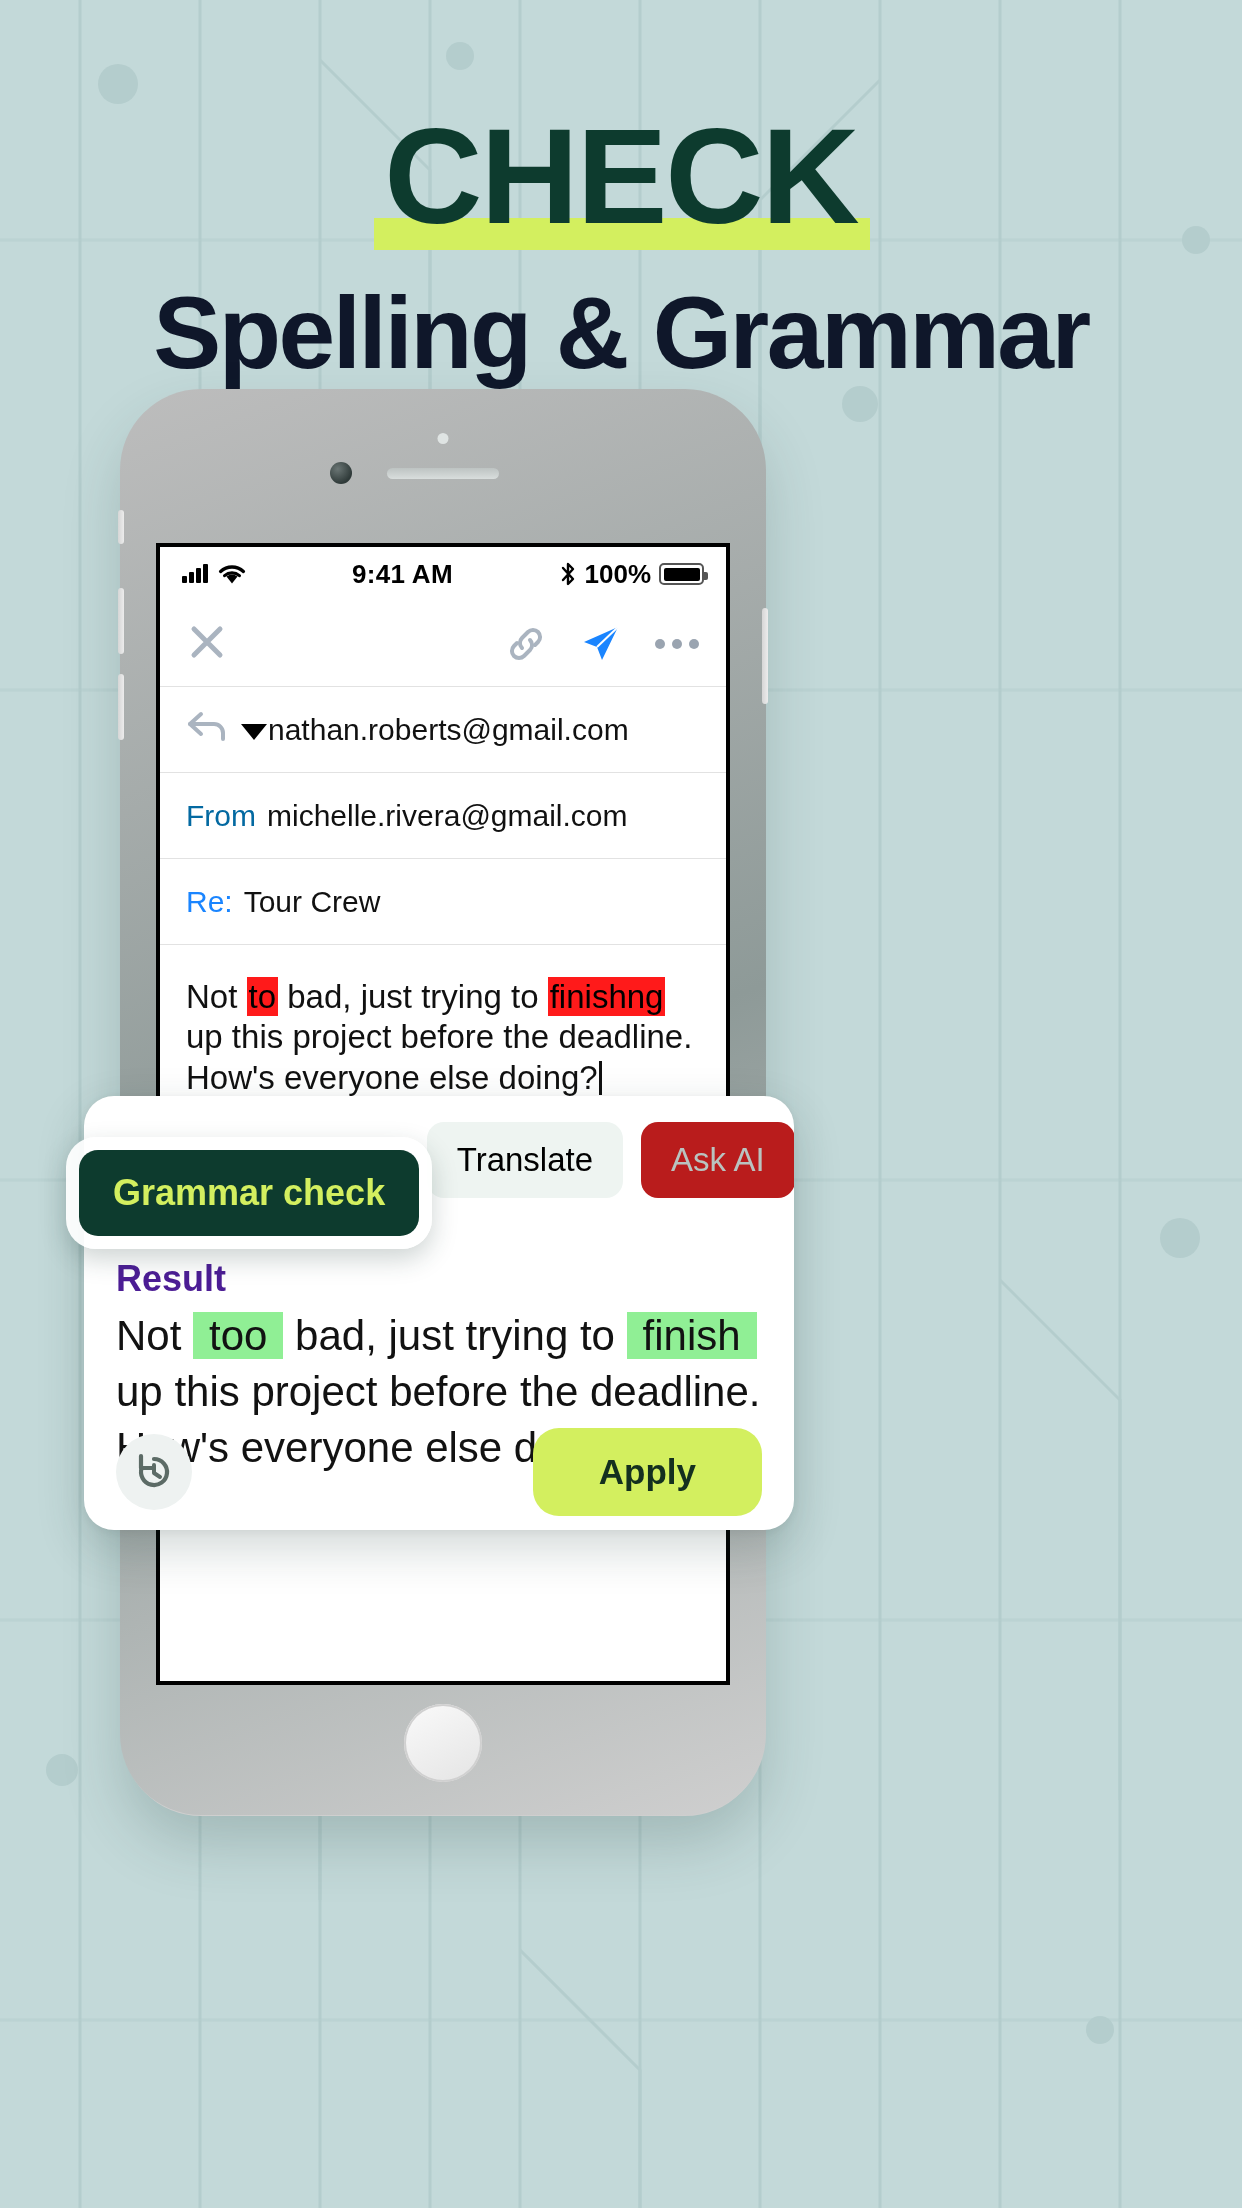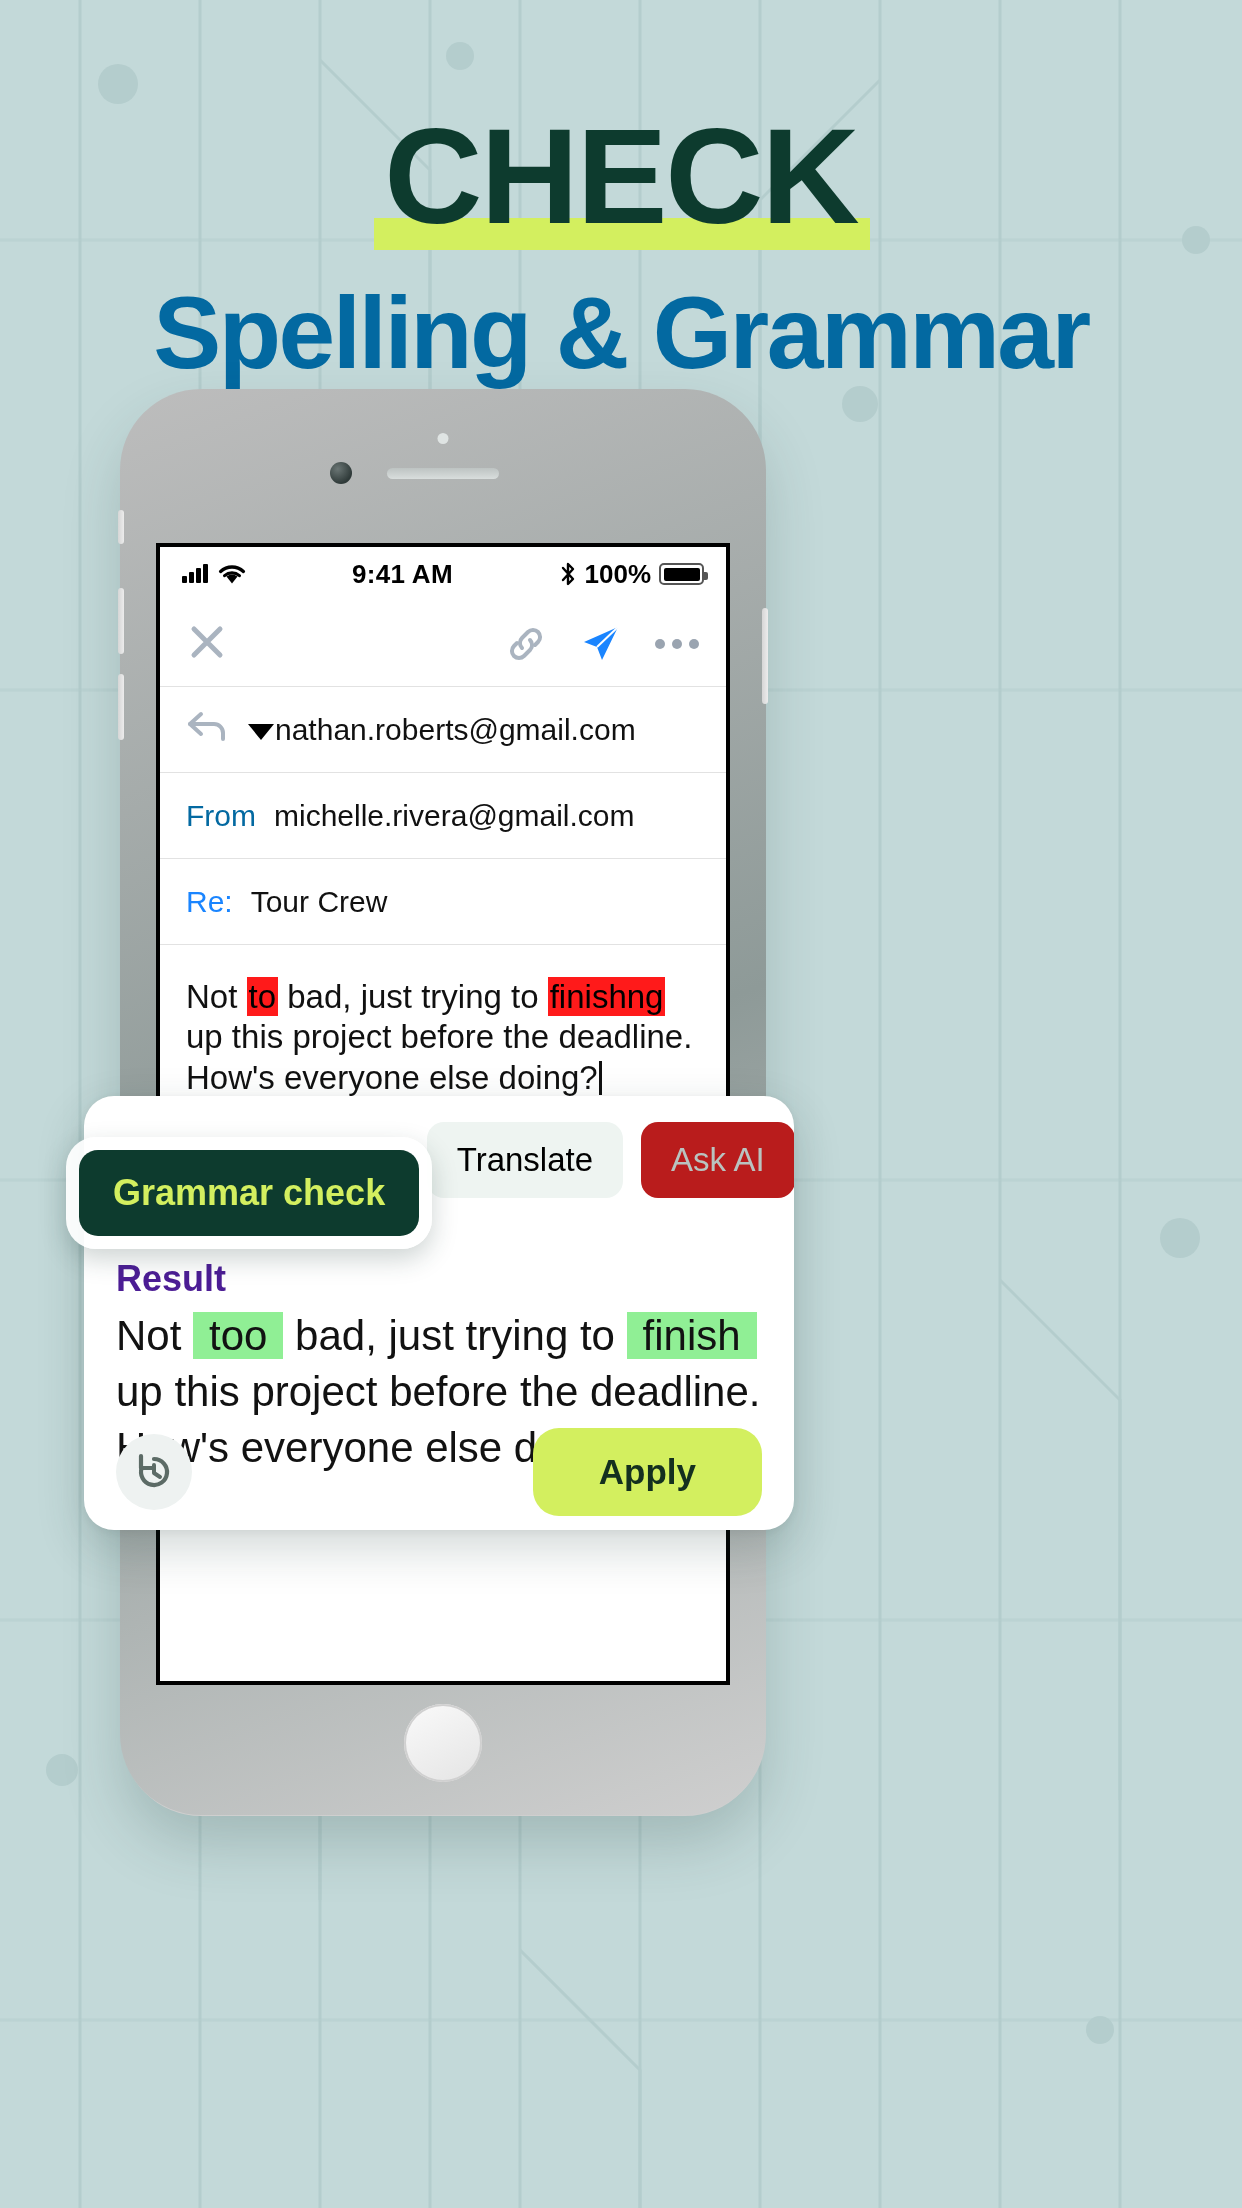--- a/index.html
+++ b/index.html
@@ -23,21 +23,21 @@
     display:inline-block; position:relative;
     font-size:136px; font-weight:bold; letter-spacing:-2px;
     color:#0d3b2e; line-height:1;
   }
   .title-main .hl{
     position:absolute; left:-10px; right:-12px; bottom:-6px; height:32px;
     background:#d3ef5f; z-index:-1;
   }
   .title-sub{
     margin-top:36px; font-size:102px; font-weight:bold;
-    letter-spacing:-2.5px; color:#0369a1; line-height:1.05;
+    letter-spacing:-2.5px; color:#0f172a; line-height:1.05;
   }
 
   
   .phone{
     position:absolute; left:123px; top:392px;
     width:640px; height:1420px; z-index:10;
     background:linear-gradient(150deg,#fdfdfd 0%,#f2f2f2 42%,#e7e7e7 100%);
     border-radius:78px;
     box-shadow:
       0 3px 0 1px #cfcfcf,
@@ -112,21 +112,21 @@
 
   
   .mail-toolbar{
     height:86px; display:flex; align-items:center; padding:0 26px;
     border-bottom:1px solid #e2e2e2;
   }
   .mail-toolbar .spacer{flex:1;}
   .tb-icon{ margin-left:30px; display:flex; align-items:center; }
 
   .mail-row{
-    display:flex; align-items:center; gap:18px;
+    display:flex; align-items:center; gap:11px;
     padding:0 26px; height:86px;
     border-bottom:1px solid #e2e2e2; font-size:30px; color:#111;
   }
   .mail-row .lbl{ color:#0369a1; }
   .mail-row .lbl-blue{ color:#1a85ff; }
   .caret-tri{
     display:inline-block; width:0; height:0; vertical-align:middle;
     border-left:13px solid transparent; border-right:13px solid transparent;
     border-top:16px solid #000; margin-right:1px;
   }

